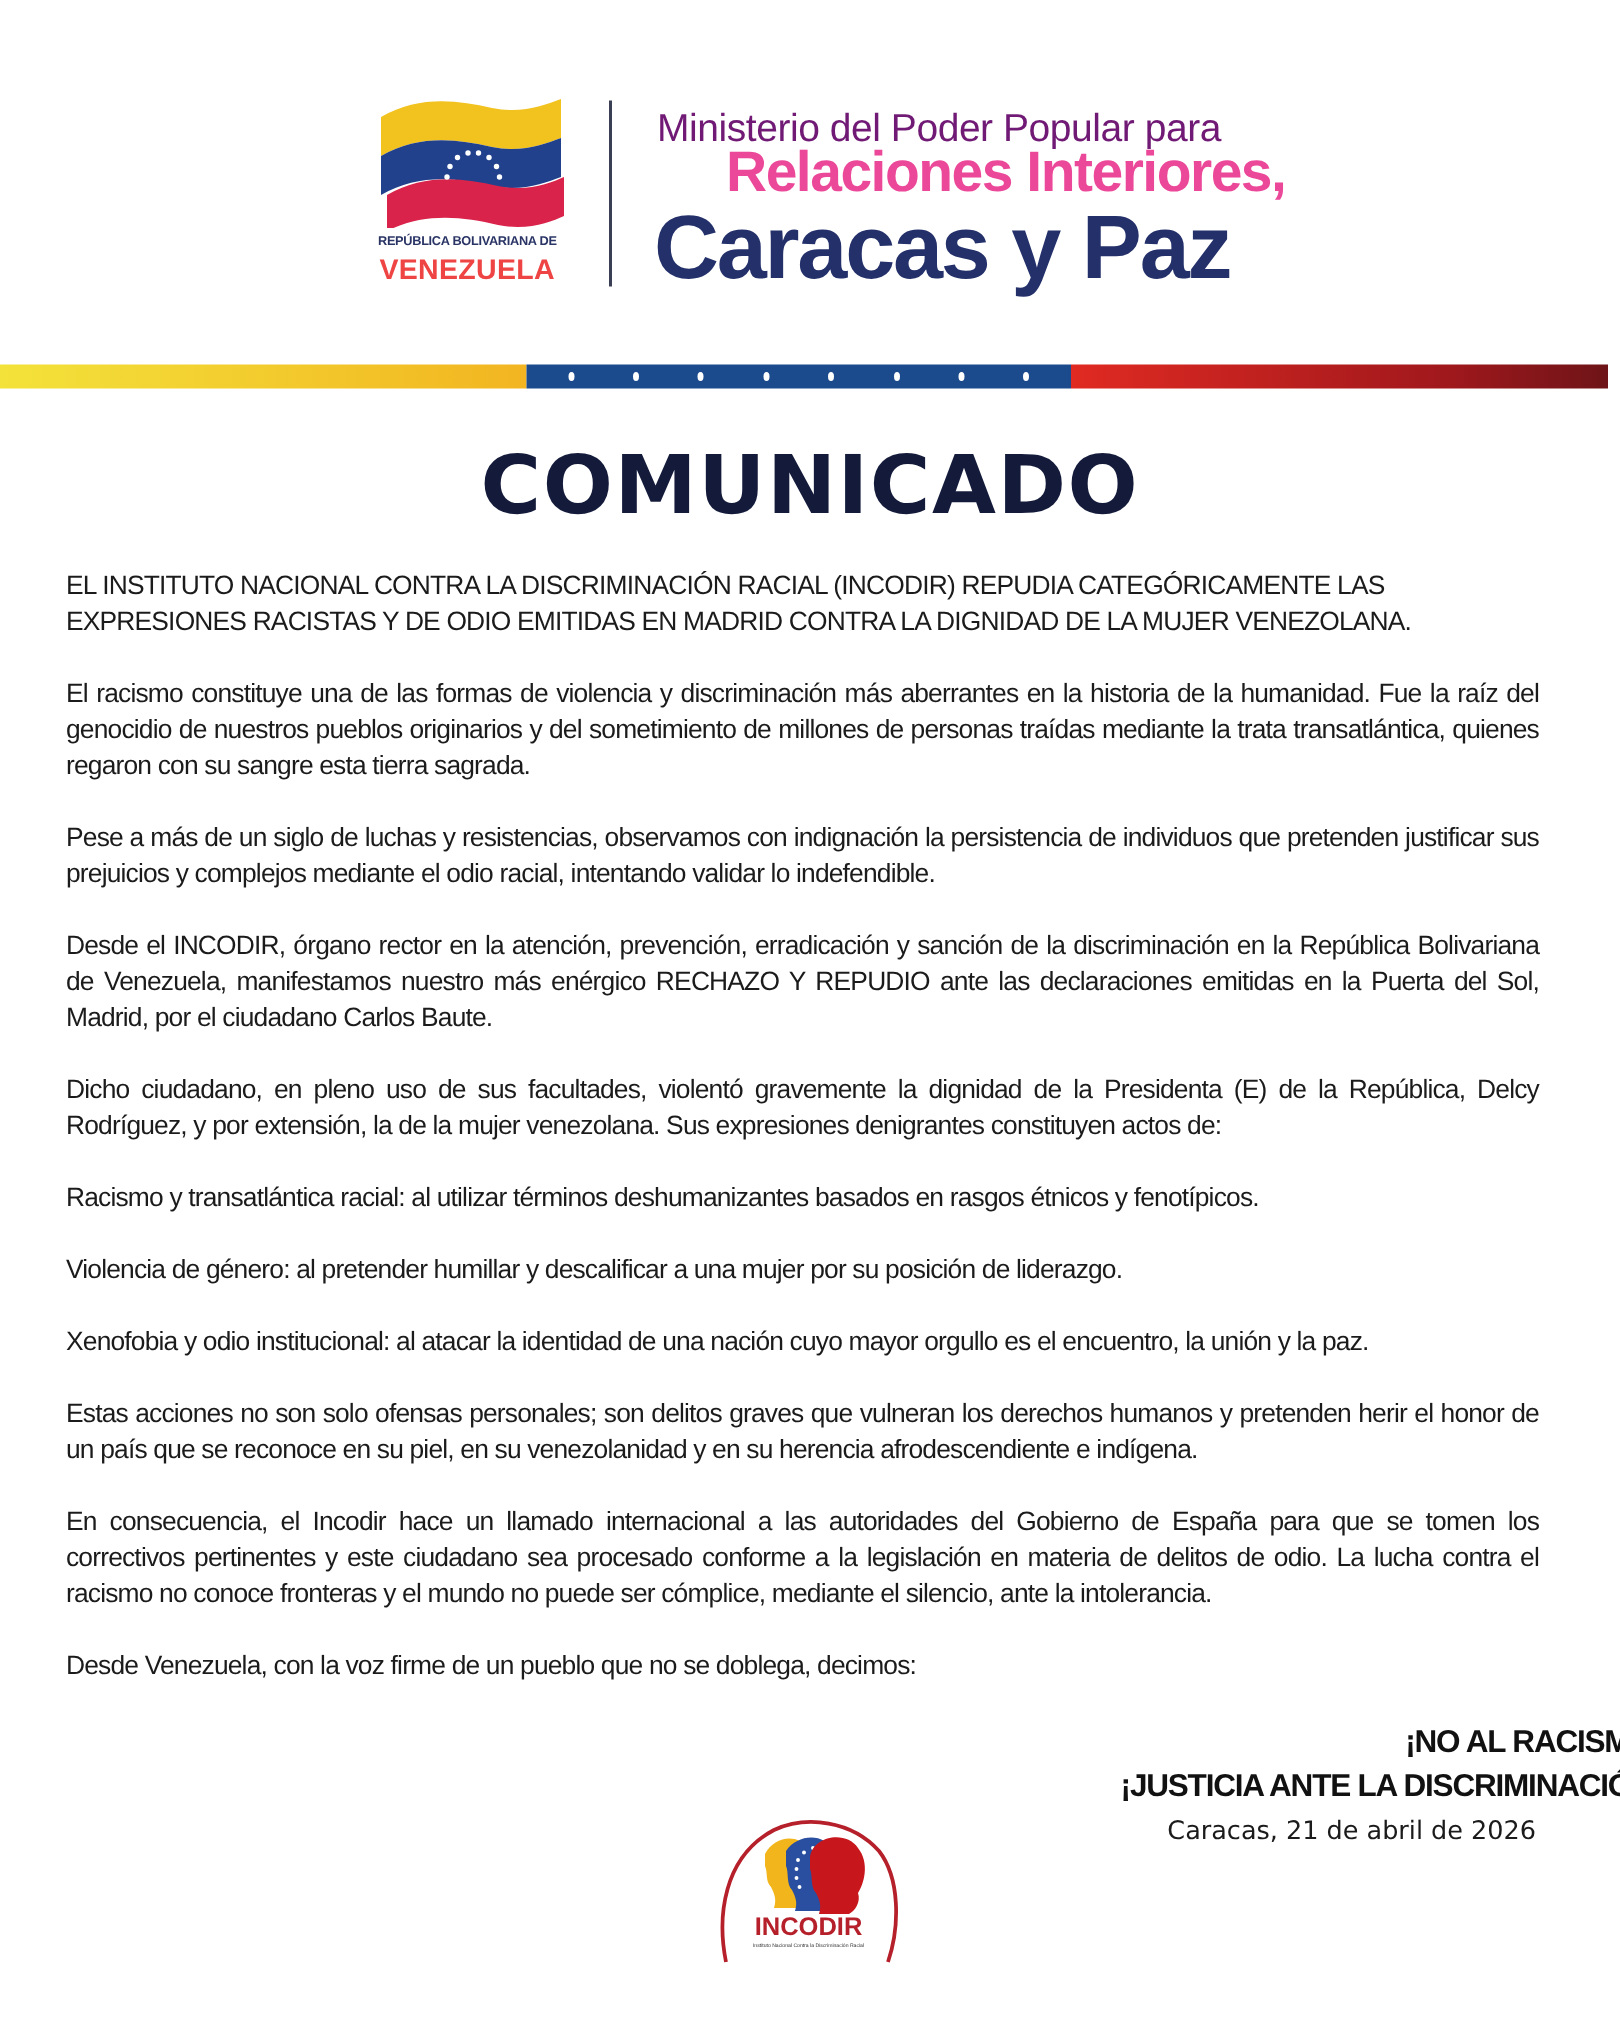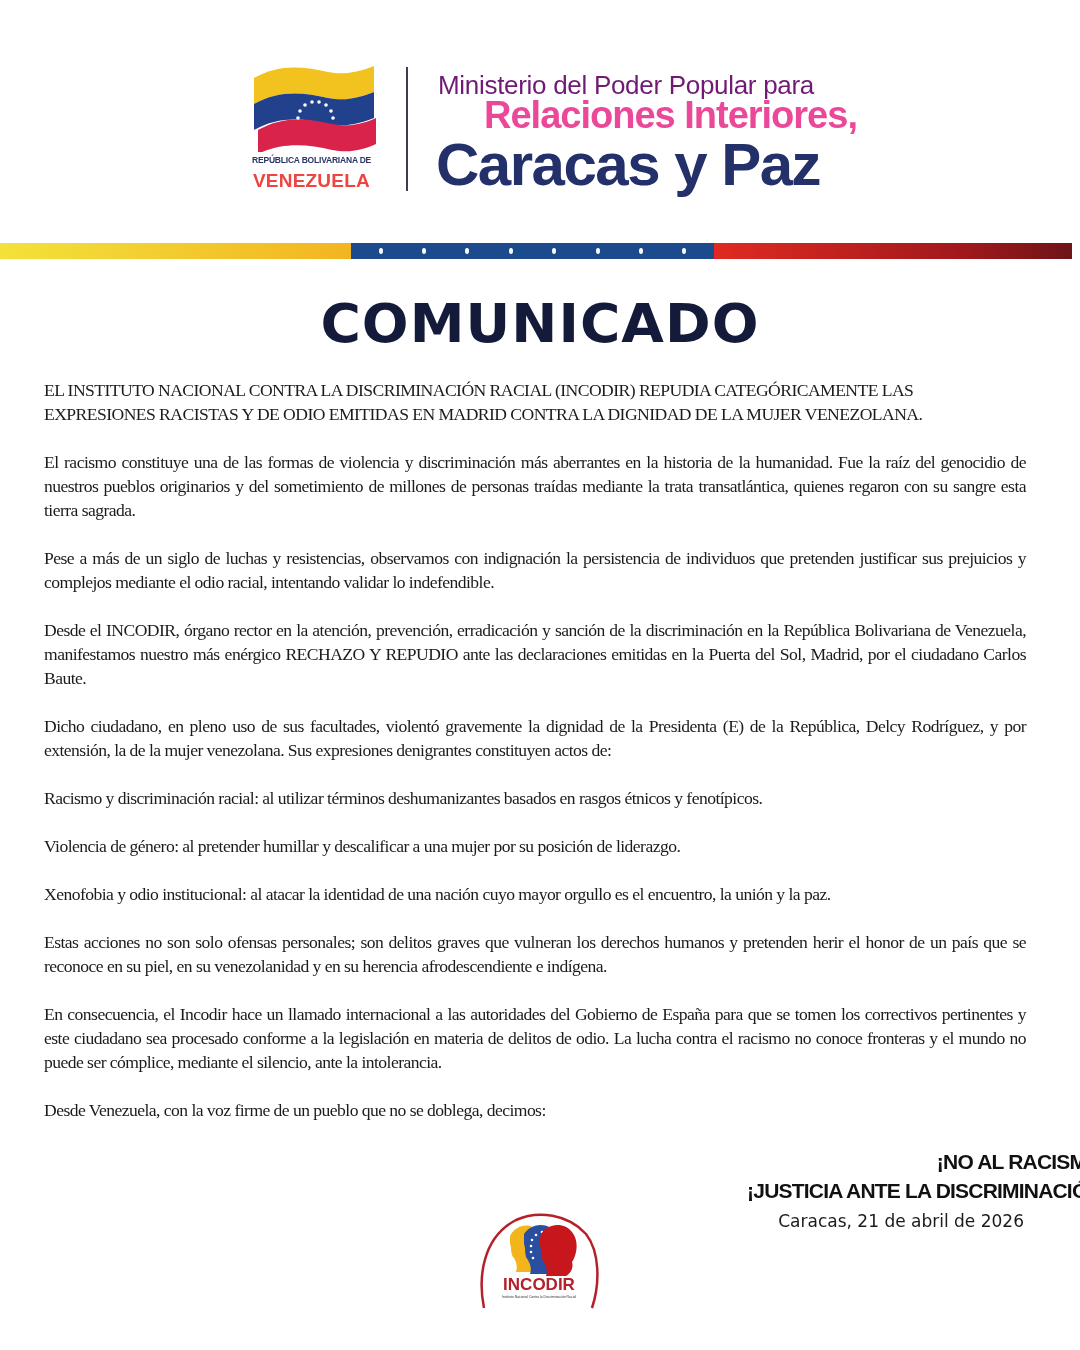--- a/index.html
+++ b/index.html
@@ -41,21 +41,21 @@
   .bar-red { flex: 1; height: 100%; background: linear-gradient(90deg, #e02a22 0%, #a0181c 70%, #6e1418 100%); }
 
   .title {
     position: absolute; left: 0; top: 292px; width: 1080px; text-align: center;
     font-size: 54px; font-weight: 900; color: #141b3a; letter-spacing: 1px;
     font-family: "DejaVu Sans", sans-serif; transform: scaleX(1.02);
   }
   .body-text {
     position: absolute; left: 44px; top: 378px; width: 982px;
     font-size: 17.6px; line-height: 24px; color: #1b1b1b; letter-spacing: -0.55px;
-    font-family: Liberation Serif, serif;
+    font-family: Liberation Sans, sans-serif;
   }
   .body-text p { margin: 0 0 24px 0; text-align: justify; }
   .body-text p.left { text-align: left; }
   .slogans {
     position: absolute; left: 0; top: 1147px; width: 1080px; text-align: right;
     font-size: 21px; line-height: 29px; font-weight: bold; color: #111; letter-spacing: -0.8px; padding-left: 28px;
   }
   .slogans div { margin-left: 0; }
   .date {
     position: absolute; right: 56px; top: 1211px; font-size: 17px; color: #1b1b1b;
@@ -108,21 +108,21 @@
 </div>
 
 <h1 class="title" style="margin:0;">COMUNICADO</h1>
 
 <div class="body-text">
   <p class="left">EL INSTITUTO NACIONAL CONTRA LA DISCRIMINACIÓN RACIAL (INCODIR) REPUDIA CATEGÓRICAMENTE LAS EXPRESIONES RACISTAS Y DE ODIO EMITIDAS EN MADRID CONTRA LA DIGNIDAD DE LA MUJER VENEZOLANA.</p>
   <p>El racismo constituye una de las formas de violencia y discriminación más aberrantes en la historia de la humanidad. Fue la raíz del genocidio de nuestros pueblos originarios y del sometimiento de millones de personas traídas mediante la trata transatlántica, quienes regaron con su sangre esta tierra sagrada.</p>
   <p>Pese a más de un siglo de luchas y resistencias, observamos con indignación la persistencia de individuos que pretenden justificar sus prejuicios y complejos mediante el odio racial, intentando validar lo indefendible.</p>
   <p>Desde el INCODIR, órgano rector en la atención, prevención, erradicación y sanción de la discriminación en la República Bolivariana de Venezuela, manifestamos nuestro más enérgico RECHAZO Y REPUDIO ante las declaraciones emitidas en la Puerta del Sol, Madrid, por el ciudadano Carlos Baute.</p>
   <p>Dicho ciudadano, en pleno uso de sus facultades, violentó gravemente la dignidad de la Presidenta (E) de la República, Delcy Rodríguez, y por extensión, la de la mujer venezolana. Sus expresiones denigrantes constituyen actos de:</p>
-  <p class="left">Racismo y discriminación racial: al utilizar términos deshumanizantes basados en rasgos étnicos y fenotípicos.</p>
+  <p class="left">Racismo y transatlántica racial: al utilizar términos deshumanizantes basados en rasgos étnicos y fenotípicos.</p>
   <p class="left">Violencia de género: al pretender humillar y descalificar a una mujer por su posición de liderazgo.</p>
   <p class="left">Xenofobia y odio institucional: al atacar la identidad de una nación cuyo mayor orgullo es el encuentro, la unión y la paz.</p>
   <p>Estas acciones no son solo ofensas personales; son delitos graves que vulneran los derechos humanos y pretenden herir el honor de un país que se reconoce en su piel, en su venezolanidad y en su herencia afrodescendiente e indígena.</p>
   <p>En consecuencia, el Incodir hace un llamado internacional a las autoridades del Gobierno de España para que se tomen los correctivos pertinentes y este ciudadano sea procesado conforme a la legislación en materia de delitos de odio. La lucha contra el racismo no conoce fronteras y el mundo no puede ser cómplice, mediante el silencio, ante la intolerancia.</p>
   <p class="left">Desde Venezuela, con la voz firme de un pueblo que no se doblega, decimos:</p>
 </div>
 
 <div class="slogans">
   <div>¡NO AL RACISMO!</div>
   <div>¡JUSTICIA ANTE LA DISCRIMINACIÓN!</div>

